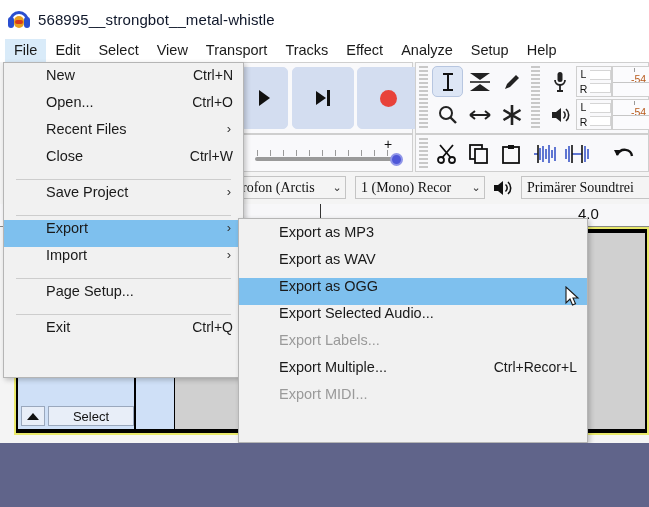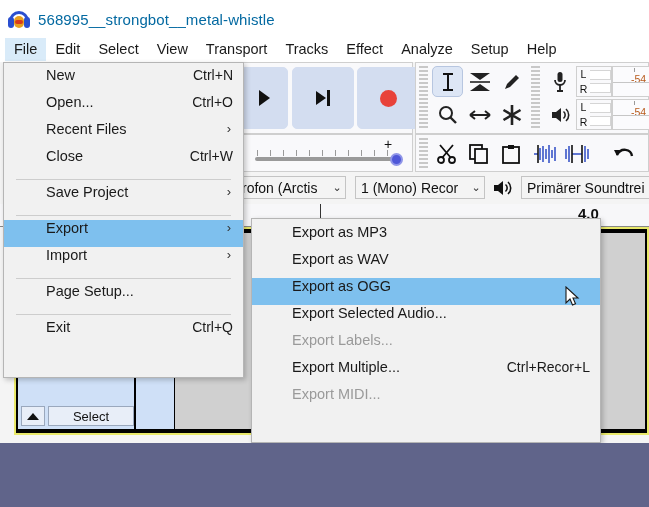--- a/index.html
+++ b/index.html
@@ -33,27 +33,27 @@
   }
   #app-icon .earL{left:0px;} #app-icon .earR{right:0px;}
   #app-icon .face{
     position:absolute;left:6px;top:8px;width:10px;height:12px;
     background:#e8a020;border-radius:5px;
   }
   #app-icon .mouth{
     position:absolute;left:7px;top:12px;width:8px;height:4px;background:#d83a1c;border-radius:2px;
   }
   #window-title{
-    font-size:15px;color:#0369a1;letter-spacing:0.1px;white-space:nowrap;
+    font-size:15px;color:#0f172a;letter-spacing:0.1px;white-space:nowrap;
   }
 
   
   #menubar{
     position:absolute;left:0;top:38px;width:649px;height:24px;
-    background:#ffffff;display:flex;align-items:flex-start;padding-left:5px;box-sizing:border-box;
+    background:#ffffff;display:flex;align-items:center;padding-left:5px;box-sizing:border-box;
   }
   .menu-title{
     font-size:14.5px;color:#1a1a1a;padding:3px 9px 4px 9px;white-space:nowrap;cursor:default;
   }
   .menu-title.open{background:#d9ebf9;}
 
   
   #toolbars{
     position:absolute;left:0;top:62px;width:649px;height:110px;
     background:#f4f4f4;overflow:hidden;
@@ -101,35 +101,35 @@
 
   
   #device-bar{
     position:absolute;left:0;top:172px;width:649px;height:32px;background:#f4f4f4;
   }
   .combo{
     position:absolute;top:4px;height:23px;background:#f4f4f4;border:1px solid #c4c4c4;
     box-sizing:border-box;display:flex;align-items:center;
     font-size:14px;color:#111;white-space:nowrap;overflow:hidden;
   }
-  .combo .cv{padding-left:5px;flex:1;overflow:hidden;}
+  .combo .cv{padding-left:5px;flex:1;overflow:hidden;font-family:Liberation Serif, serif;}
   .combo .chev{
     width:16px;flex:0 0 auto;text-align:center;color:#333;font-size:11px;
   }
   .spk-ico{position:absolute;top:7px;width:20px;height:18px;}
 
   
   #trackzone{
     position:absolute;left:0;top:204px;width:649px;height:239px;background:#f4f4f4;overflow:hidden;
   }
   #time-ruler{
     position:absolute;left:0;top:0;width:649px;height:22px;background:#f7f7f9;
     border-bottom:1px solid #888;
   }
-  .ruler-num{position:absolute;font-size:15px;font-weight:bold;color:#111;}
+  .ruler-num{position:absolute;font-size:15px;font-weight:normal;color:#111;}
   .ruler-tick{position:absolute;width:1px;background:#333;}
   #track-outer{
     position:absolute;left:14px;top:23px;width:635px;height:208px;
     border:2px solid #e8e86a;box-sizing:border-box;background:#000;
   }
   #track-inner{
     position:absolute;left:0;top:2px;right:0;bottom:2px;background:#000;
   }
   .track-panel{
     position:absolute;left:2px;top:2px;width:116px;bottom:2px;background:#cfe0f7;
@@ -172,21 +172,20 @@
   .mi .sub-arrow{margin-left:auto;font-size:13px;color:#333;padding-right:2px;}
   .mi.disabled{color:#9a9a9a;}
   .msep{height:1px;background:#cdcdcd;margin:4px 12px 4px 12px;}
 
   
   #export-menu{
     position:absolute;left:238px;top:218px;width:350px;height:225px;
     background:#f1f1f1;border:1px solid #b5b5b5;box-sizing:border-box;
     box-shadow:2px 2px 5px rgba(0,0,0,0.22);
     padding:5px 0;
-    margin-left:13px;
   }
   #export-menu .mi{padding-left:40px;}
 
   
   #cursor{
     position:absolute;left:565px;top:286px;width:16px;height:22px;pointer-events:none;
   }
 </style>
 </head>
 <body>

